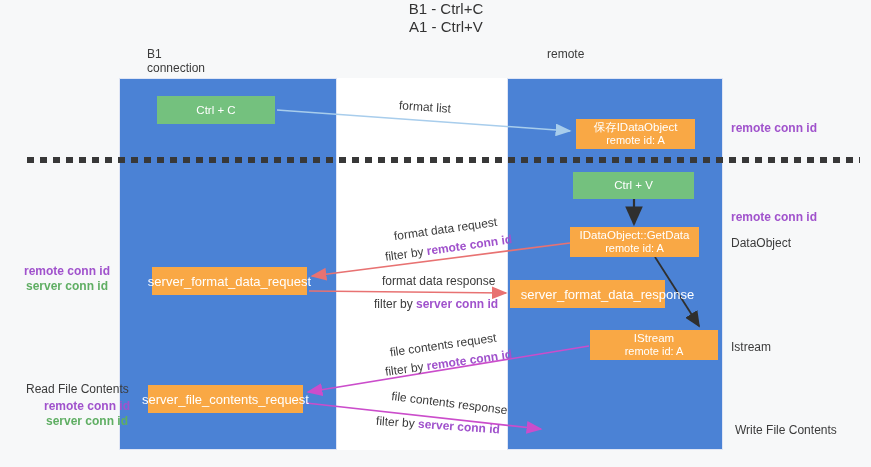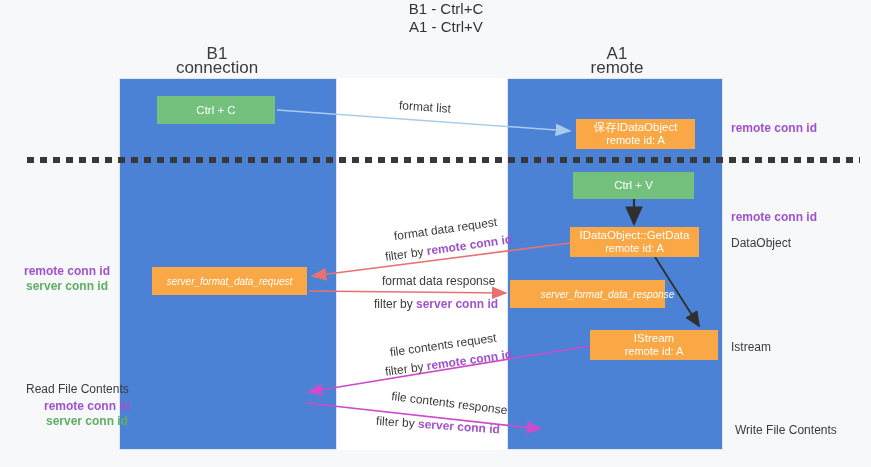--- a/index.html
+++ b/index.html
@@ -5,39 +5,39 @@
   html,body{margin:0;padding:0;background:#f7f8f9;}
   .canvas{
     position:relative;width:871px;height:467px;overflow:hidden;
     background:#f7f8f9;
     font-family:"Liberation Sans","DejaVu Sans",sans-serif;
     color:#3b3b3b;
     border-radius:6px;
   }
   .abs{position:absolute;}
   .title{left:0;top:8;width:892px;text-align:center;font-size:15px;line-height:18px;color:#333;z-index:6;}
-  .lane-header{width:140px;text-align:center;font-size:17px;line-height:14px;color:#3b3b3b;z-index:6;}
+  .lane-header{width:140px;font-size:12px;line-height:14px;color:#3b3b3b;z-index:6;}
   .white-lane{left:337px;top:78px;width:170px;height:372px;background:#ffffff;z-index:0;}
   .lane{background:#4b82d5;border:1px solid #dfe5f5;box-sizing:border-box;z-index:1;}
   .lane-left{left:119px;top:78px;width:218px;height:372px;}
   .lane-right{left:507px;top:78px;width:216px;height:372px;}
   .dashed-line{
     left:27px;top:157px;width:833px;height:6px;z-index:3;
     background:repeating-linear-gradient(90deg,#383838 0 7px,transparent 7px 13px);
   }
   svg.arrows{position:absolute;left:0;top:0;width:871px;height:467px;z-index:2;}
   .node{
     position:absolute;z-index:4;display:flex;flex-direction:column;align-items:center;justify-content:center;
     color:#fff;text-align:center;box-sizing:border-box;
   }
   .node.green{background:#74c17e;}
   .node.orange{background:#f9a845;}
   .node .l1{font-size:11.5px;line-height:13px;text-align:center;}
   .node .l2{font-size:11px;line-height:13px;}
-  .single{font-size:10px;font-style:italic;}
+  .single{font-size:13px;}
   .edge-label{position:absolute;z-index:5;text-align:center;font-size:12px;line-height:14px;color:#3b3b3b;white-space:nowrap;}
   .purple{color:#a052cc;font-weight:bold;}
   .greentx{color:#5fae63;font-weight:bold;}
   .side-label{position:absolute;z-index:5;font-size:12px;line-height:15px;white-space:nowrap;}
   .rot-m8{transform:rotate(-8deg);}
   .rot-p7{transform:rotate(7deg);}
   .rot-p4{transform:rotate(4deg);}
 </style>
 </head>
 <body>
@@ -47,21 +47,20 @@
   <div class="abs title">
     <div>B1 - Ctrl+C</div>
     <div>A1 - Ctrl+V</div>
   </div>
 
   <div class="abs lane-header" style="left:147px;top:47px;">
     <div>B1</div>
     <div>connection</div>
   </div>
   <div class="abs lane-header" style="left:547px;top:47px;">
-    <div>A1</div>
     <div>remote</div>
   </div>
 
   <div class="abs white-lane"></div>
   <div class="abs lane lane-left"></div>
   <div class="abs lane lane-right"></div>
 
   <div class="abs dashed-line"></div>
 
   <svg class="arrows">
@@ -112,20 +111,23 @@
 
   <div class="node orange" style="left:510px;top:280px;width:155px;height:28px;padding-left:40px;">
     <div class="single">server_format_data_response</div>
   </div>
 
   <div class="node orange" style="left:590px;top:330px;width:128px;height:30px;">
     <div class="l1">IStream</div>
     <div class="l2">remote id: A</div>
   </div>
 
+  <div class="node orange" style="left:148px;top:385px;width:155px;height:28px;">
+    <div class="single">server_file_contents_request</div>
+  </div>
 
 
   <div class="edge-label rot-p4" style="left:380px;top:100px;width:90px;">format list</div>
 
   <div class="edge-label rot-m8" style="left:383px;top:222px;width:125px;">format data request</div>
   <div class="edge-label rot-m8" style="left:376px;top:241px;width:145px;">
     <span>filter by </span><span class="purple">remote conn id</span>
   </div>
 
   <div class="edge-label" style="left:382px;top:274px;width:110px;">format data response</div>

